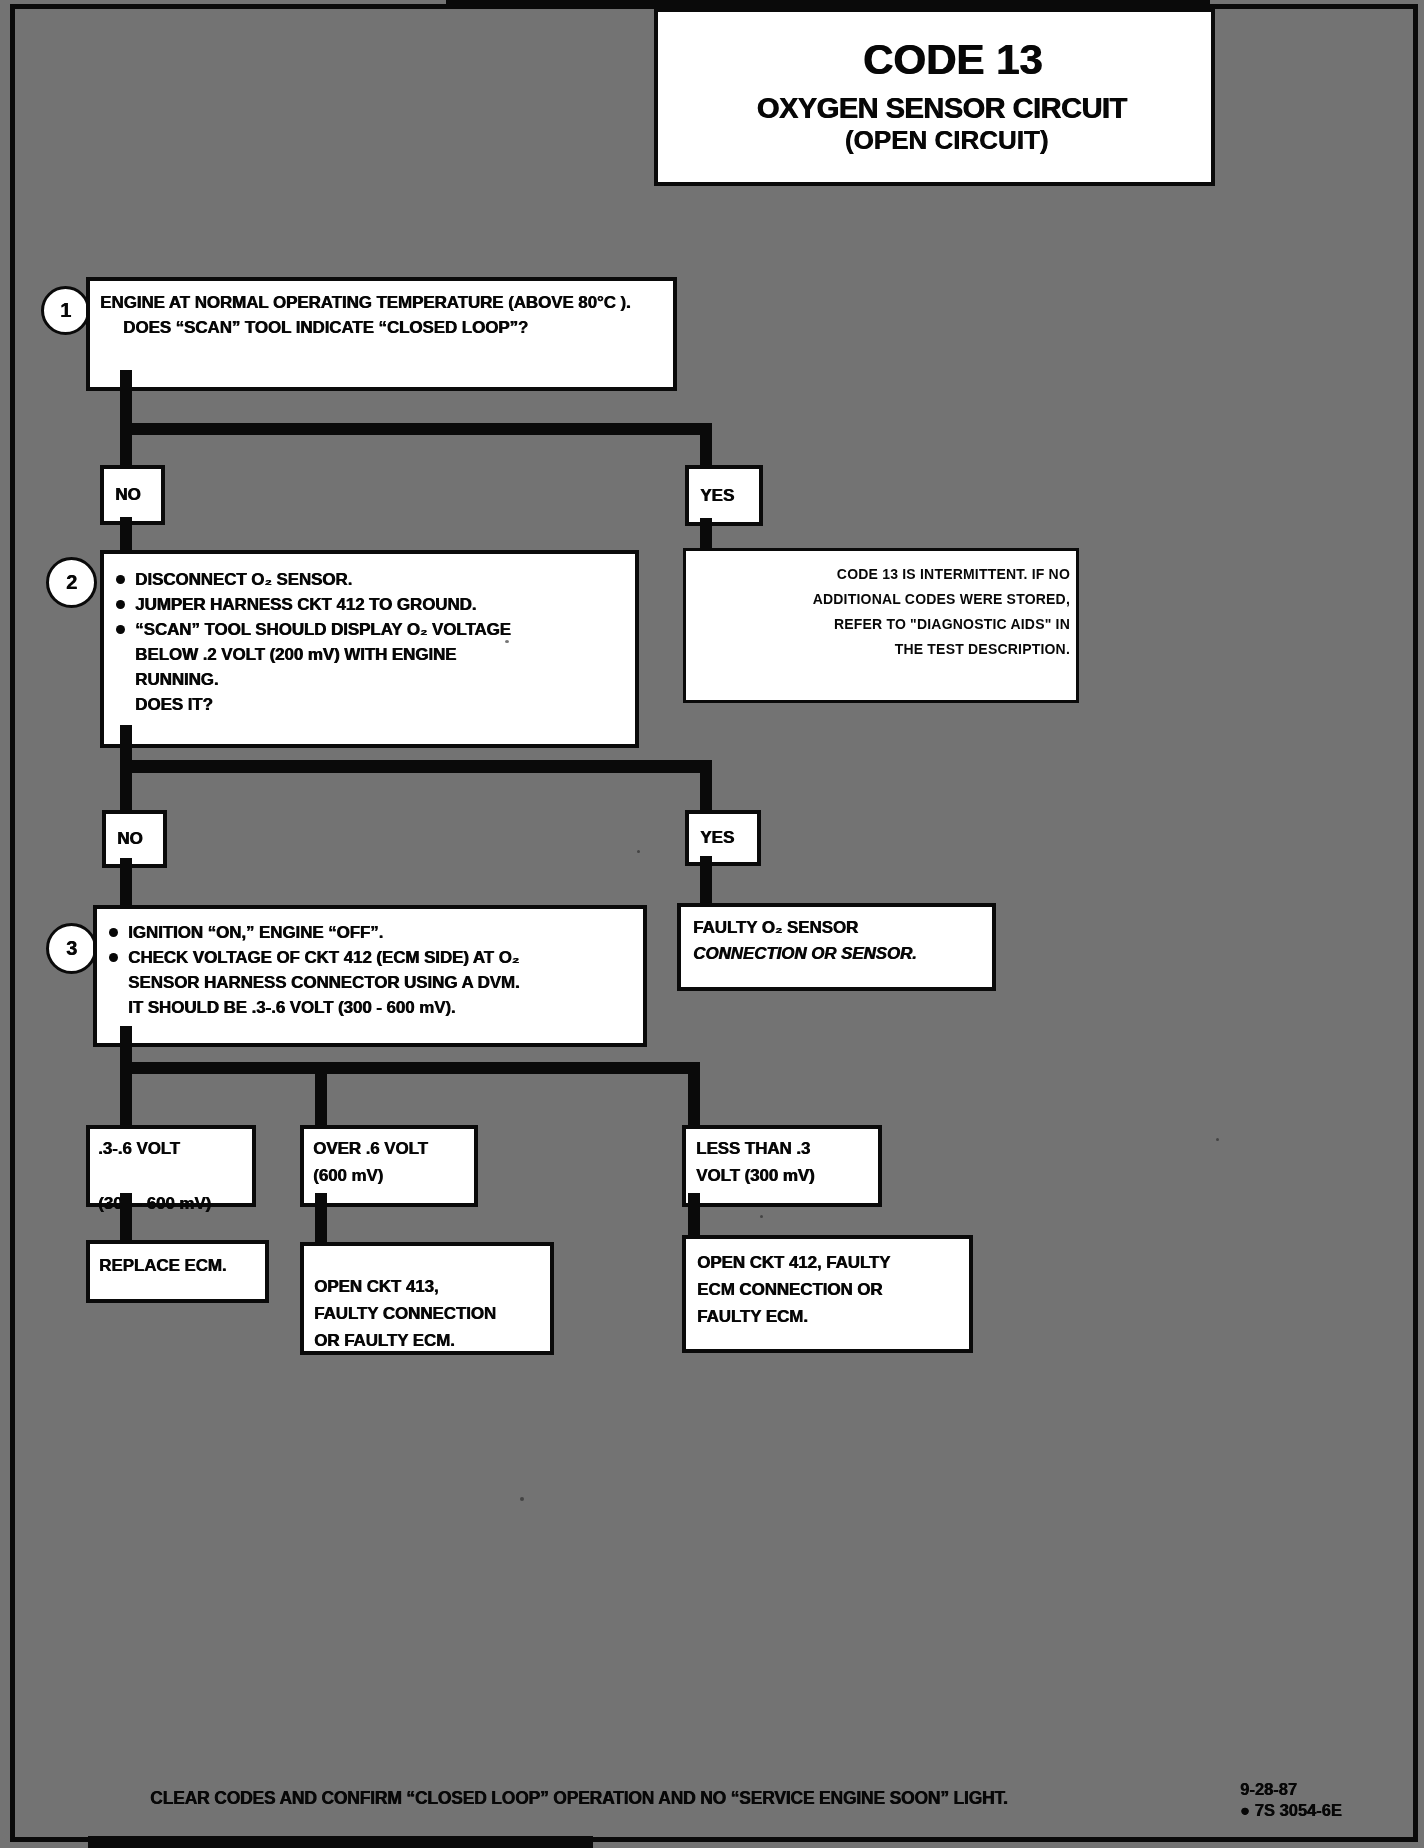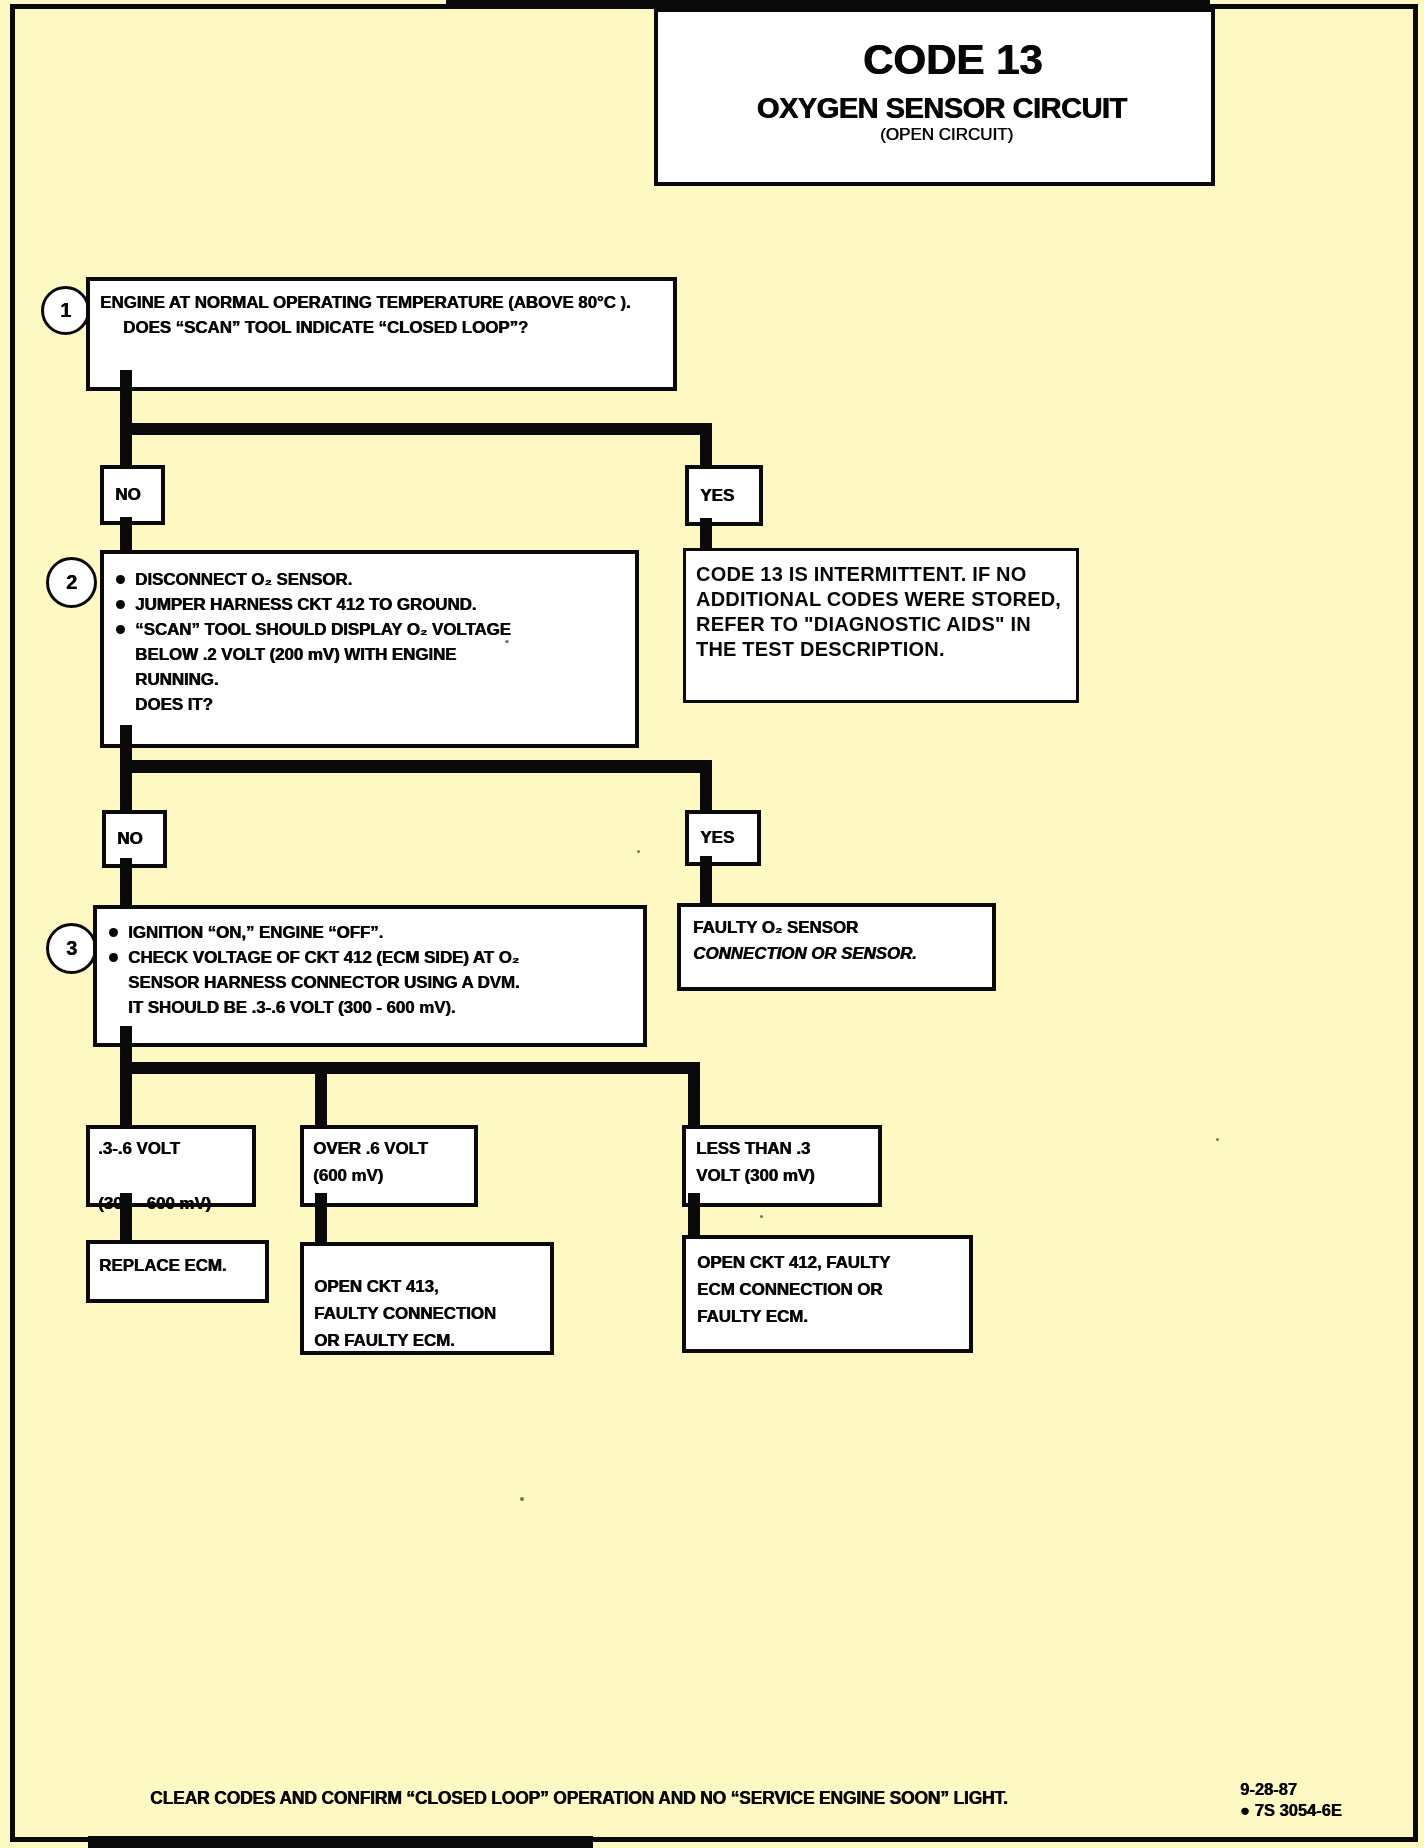--- a/index.html
+++ b/index.html
@@ -1,37 +1,37 @@
 <!DOCTYPE html>
 <html><head>
 <meta charset="utf-8">
 <style>
   html,body{margin:0;padding:0;background:#e8e8e4;}
   .page{
-    position:relative;width:1424px;height:1848px;background:#fef9c3;
+    position:relative;width:1424px;height:1848px;background:#737373;
     margin:0 auto;overflow:hidden;
     font-family:"Liberation Sans","DejaVu Sans",sans-serif;color:#070707;
   }
   .page-border{
     position:absolute;left:10px;top:4px;width:1398px;height:1828px;
     border:5px solid #0a0a0a;pointer-events:none;
   }
   .top-smudge{position:absolute;left:446px;top:0;width:764px;height:7px;background:#0a0a0a;}
   .bottom-bar{position:absolute;left:88px;top:1836px;width:505px;height:12px;background:#0a0a0a;}
 
   
   .title-box{
     position:absolute;left:654px;top:8px;width:553px;height:170px;
     border:4px solid #0a0a0a;background:#fff;text-align:center;
   }
   .title-code{margin-top:24px;font-size:42px;font-weight:700;letter-spacing:0px;
     text-shadow:1px 0 #070707;padding-left:36px;}
   .title-main{margin-top:8px;font-size:29px;font-weight:700;letter-spacing:-0.5px;
     text-shadow:0.8px 0 #070707;padding-left:14px;}
-  .title-sub{margin-top:0px;font-size:17px;font-weight:400;text-shadow:0.6px 0 #070707;padding-left:24px;}
+  .title-sub{margin-top:0px;font-size:26px;font-weight:700;text-shadow:0.6px 0 #070707;padding-left:24px;}
 
   
   .fbox{position:absolute;border:4px solid #0a0a0a;background:#fff;
     font-weight:700;font-size:17px;text-shadow:0.6px 0 #070707;letter-spacing:-0.1px;}
   .fline{white-space:nowrap;line-height:25px;}
   .brow{display:flex;align-items:flex-start;}
   .dot{flex:0 0 auto;width:9px;height:9px;border-radius:50%;background:#070707;
     margin:8px 10px 0 4px;}
   .indent{padding-left:23px;}
 
@@ -44,21 +44,21 @@
   
   .circ{position:absolute;border:3.5px solid #0a0a0a;border-radius:50%;background:#fff;
     display:flex;align-items:center;justify-content:center;
     font-weight:700;font-size:20px;text-shadow:0.5px 0 #070707;}
 
   
   .line{position:absolute;background:#0a0a0a;}
 
   
   .intermittent-text{font-family:"Liberation Sans","DejaVu Sans",sans-serif;
-    font-weight:700;font-size:20px;text-shadow:none;letter-spacing:0.2px;line-height:25px;}
+    font-weight:700;font-size:14px;text-shadow:none;letter-spacing:0.2px;line-height:25px;text-align:right;}
 
   .speck{position:absolute;background:#2b2b2b;border-radius:50%;opacity:.65;}
 
   .footer-line{position:absolute;left:150px;top:1788px;font-weight:700;font-size:17.5px;
     letter-spacing:-0.2px;text-shadow:0.6px 0 #070707;white-space:nowrap;}
   .footer-ref{position:absolute;left:1240px;top:1779px;font-weight:700;font-size:16.5px;
     line-height:21px;text-shadow:0.6px 0 #070707;white-space:nowrap;}
 </style>
 </head>
 <body>

